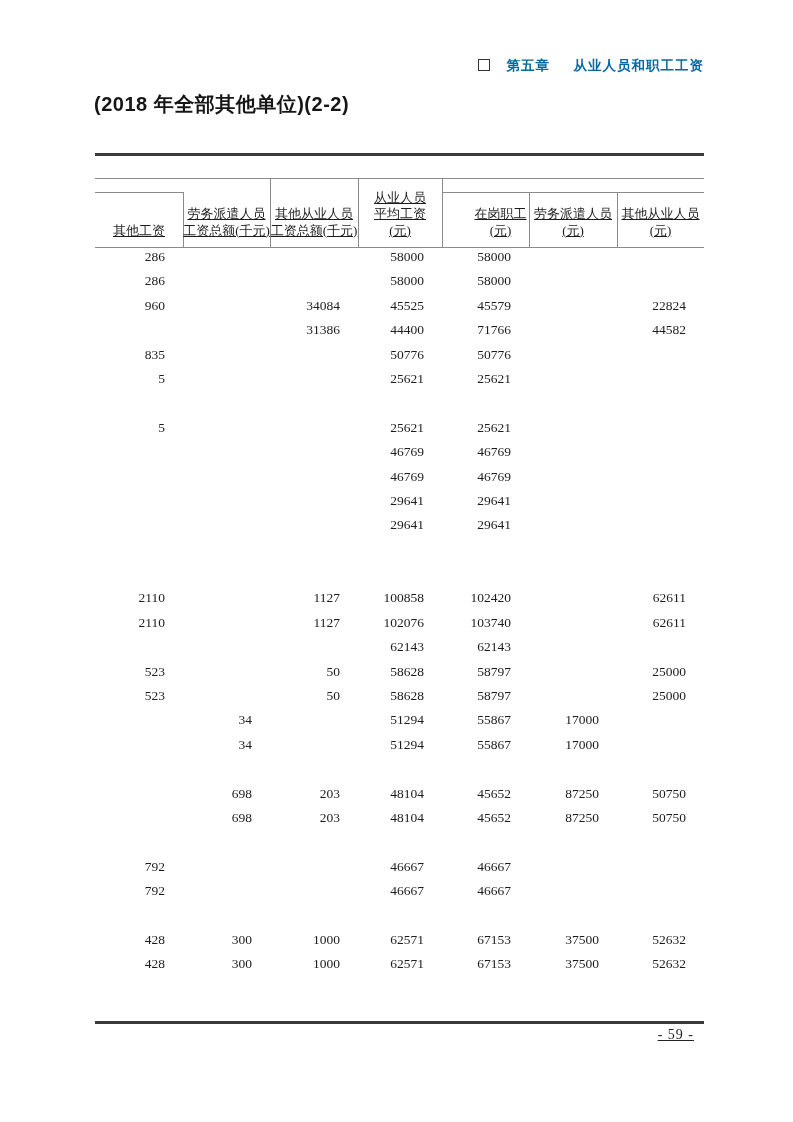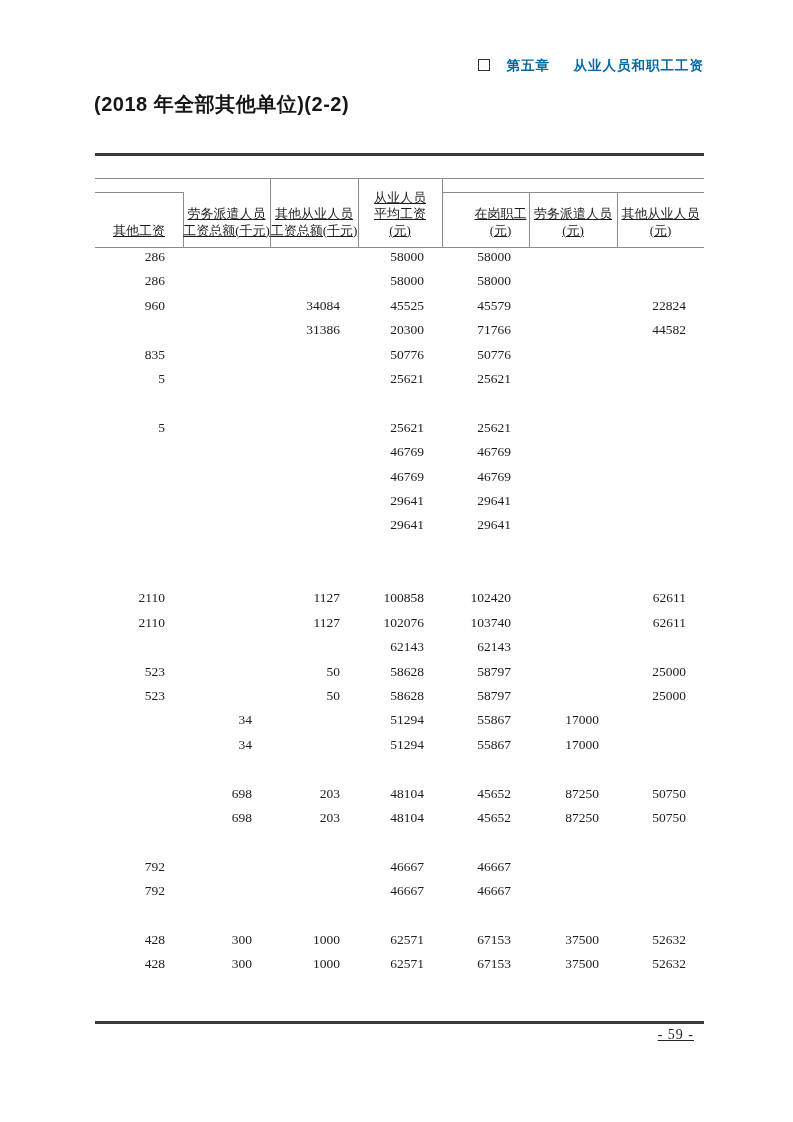--- a/index.html
+++ b/index.html
@@ -175,21 +175,21 @@
         <div class="tcell">34084</div>
         <div class="tcell">45525</div>
         <div class="tcell">45579</div>
         <div class="tcell"></div>
         <div class="tcell">22824</div>
       </div>
       <div class="trow">
         <div class="tcell"></div>
         <div class="tcell"></div>
         <div class="tcell">31386</div>
-        <div class="tcell">20300</div>
+        <div class="tcell">44400</div>
         <div class="tcell">71766</div>
         <div class="tcell"></div>
         <div class="tcell">44582</div>
       </div>
       <div class="trow">
         <div class="tcell">835</div>
         <div class="tcell"></div>
         <div class="tcell"></div>
         <div class="tcell">50776</div>
         <div class="tcell">50776</div>

